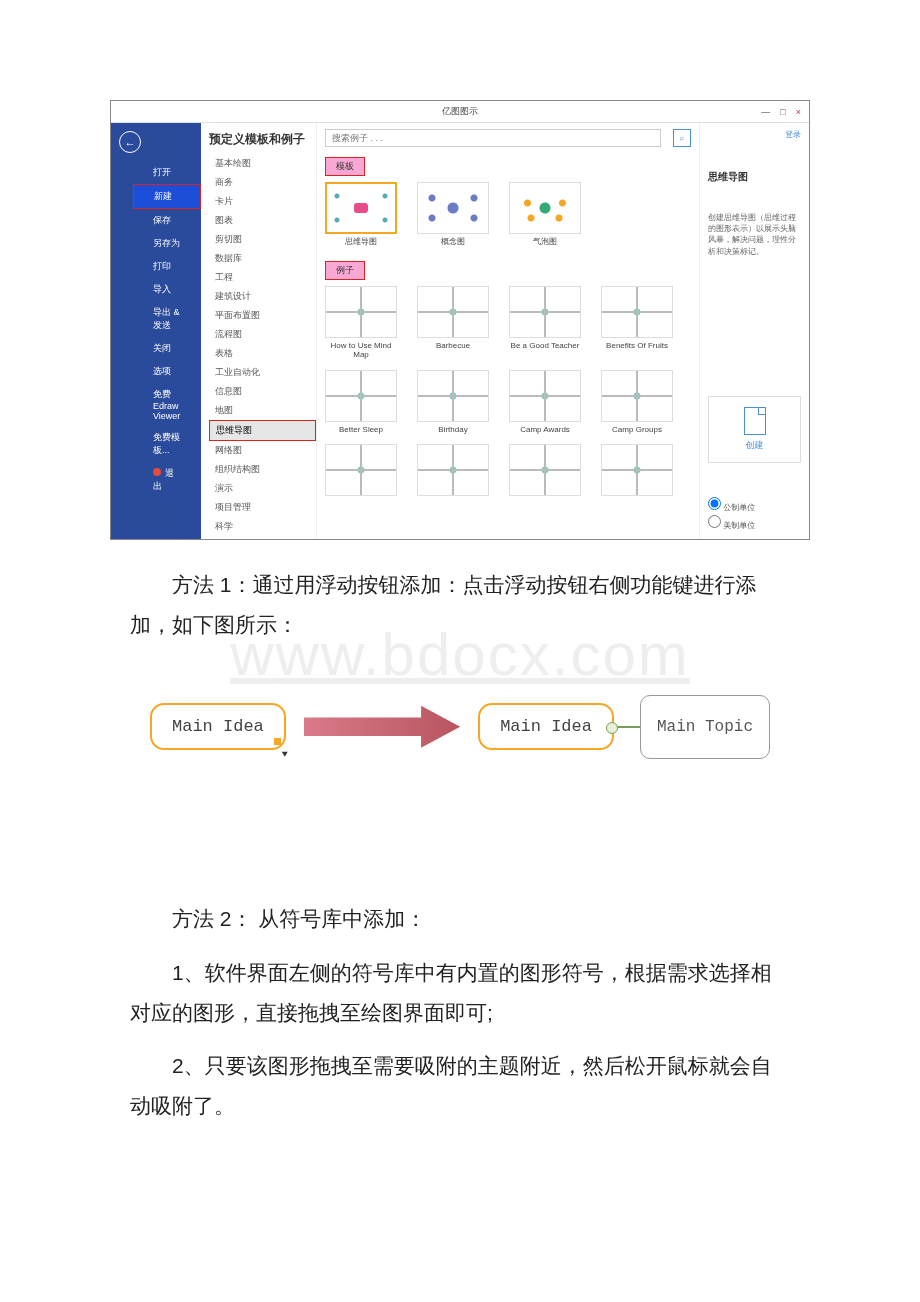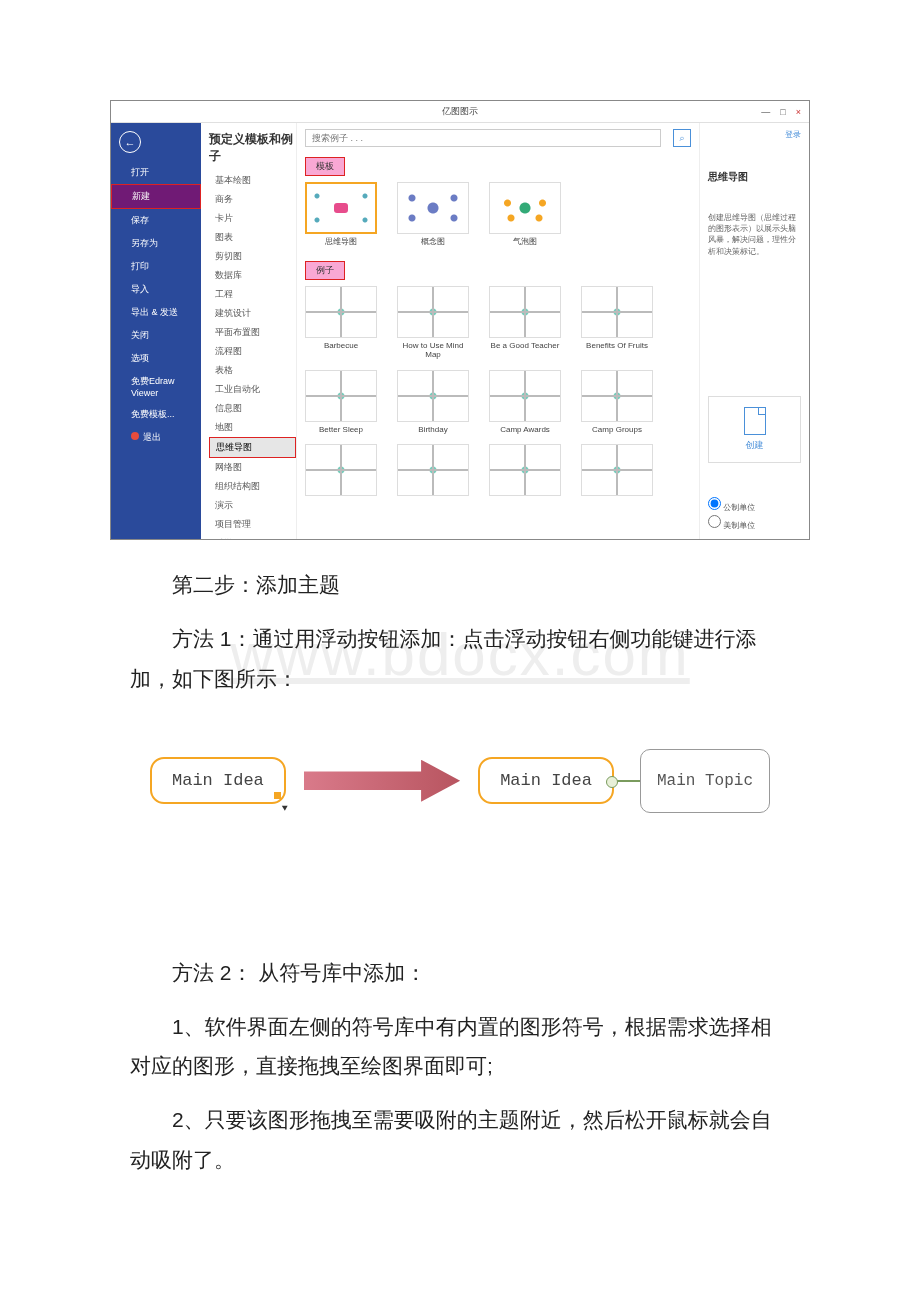--- a/index.html
+++ b/index.html
@@ -75,42 +75,43 @@
     width: 22px; height: 22px;
     border: 1.5px solid #fff;
     border-radius: 50%;
     margin: 4px 0 8px 8px;
     display: flex; align-items: center; justify-content: center;
     font-size: 11px;
   }
   .nav-item {
     padding: 5px 20px;
     cursor: default;
+    margin-left: 22px;
   }
   .nav-item.selected {
-    background: #701a75;
+    background: #1d4ed8;
     border: 1.5px solid #d22;
   }
   .nav-item.exit::before {
     content: "";
     display: inline-block;
     width: 8px; height: 8px;
     background: #e74c3c;
     border-radius: 50%;
     margin-right: 4px;
   }
 
   .mid-pane {
     display: flex;
     flex: 1;
     overflow: hidden;
   }
 
   .cat-pane {
-    width: 96px;
+    width: 116px;
     padding: 8px 0 8px 8px;
     border-right: 1px solid #eee;
     overflow-y: auto;
   }
   .cat-title { font-size: 12px; font-weight: bold; margin-bottom: 6px; color: #333; }
   .cat-item {
     padding: 3px 6px;
     color: #555;
     cursor: default;
   }
@@ -404,25 +405,25 @@
                 </div>
                 <div class="tpl-card">
                   <div class="tpl-thumb thumb-bubble"></div>
                   <div class="tpl-name">气泡图</div>
                 </div>
               </div>
             <div class="section-label">例子</div>
             <div class="tpl-grid" id="ex-grid1">
                 <div class="tpl-card">
                   <div class="tpl-thumb thumb-sample"></div>
+                  <div class="tpl-name">How to Use Mind Map</div>
+                </div>
+                <div class="tpl-card">
+                  <div class="tpl-thumb thumb-sample"></div>
                   <div class="tpl-name">Barbecue</div>
-                </div>
-                <div class="tpl-card">
-                  <div class="tpl-thumb thumb-sample"></div>
-                  <div class="tpl-name">How to Use Mind Map</div>
                 </div>
                 <div class="tpl-card">
                   <div class="tpl-thumb thumb-sample"></div>
                   <div class="tpl-name">Be a Good Teacher</div>
                 </div>
                 <div class="tpl-card">
                   <div class="tpl-thumb thumb-sample"></div>
                   <div class="tpl-name">Benefits Of Fruits</div>
                 </div>
               </div>
@@ -472,21 +473,20 @@
           <div class="radio-group">
             <label><input type="radio" name="u" checked="" style=""> <span>公制单位</span></label>
             <label><input type="radio" name="u" style=""> <span>美制单位</span></label>
           </div>
         </div>
       </div>
     </div>
   </div>
 
   <div class="doc-text">
-    <p>第二步：添加主题</p>
     <p>方法 1：通过用浮动按钮添加：点击浮动按钮右侧功能键进行添加，如下图所示：</p>
   </div>
 
   <div class="diagram2">
     <div class="mi-box">
       <span>Main Idea</span>
       <div class="float-handle"></div>
     </div>
     <div class="arrow"></div>
     <div class="mt-group">

